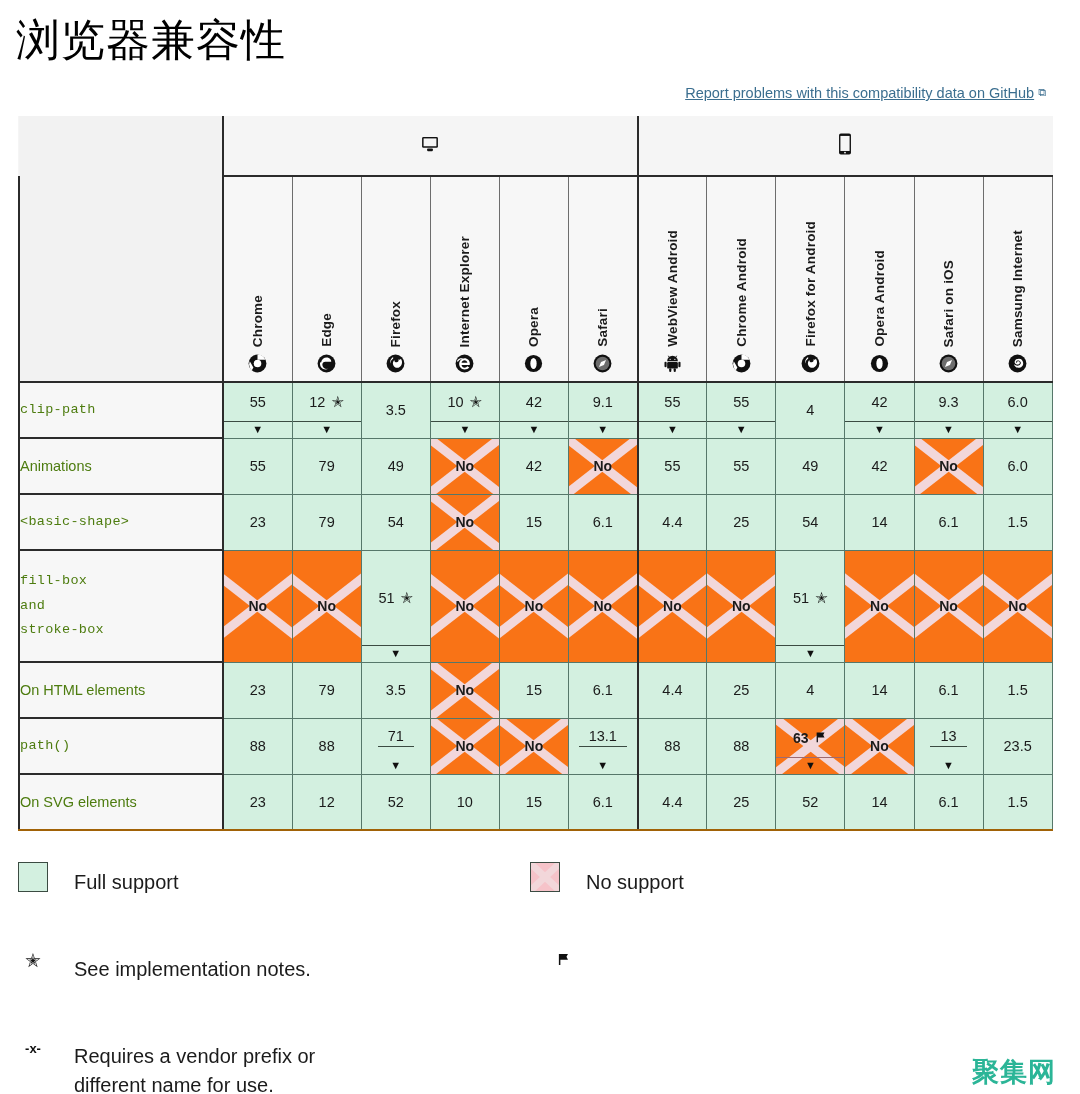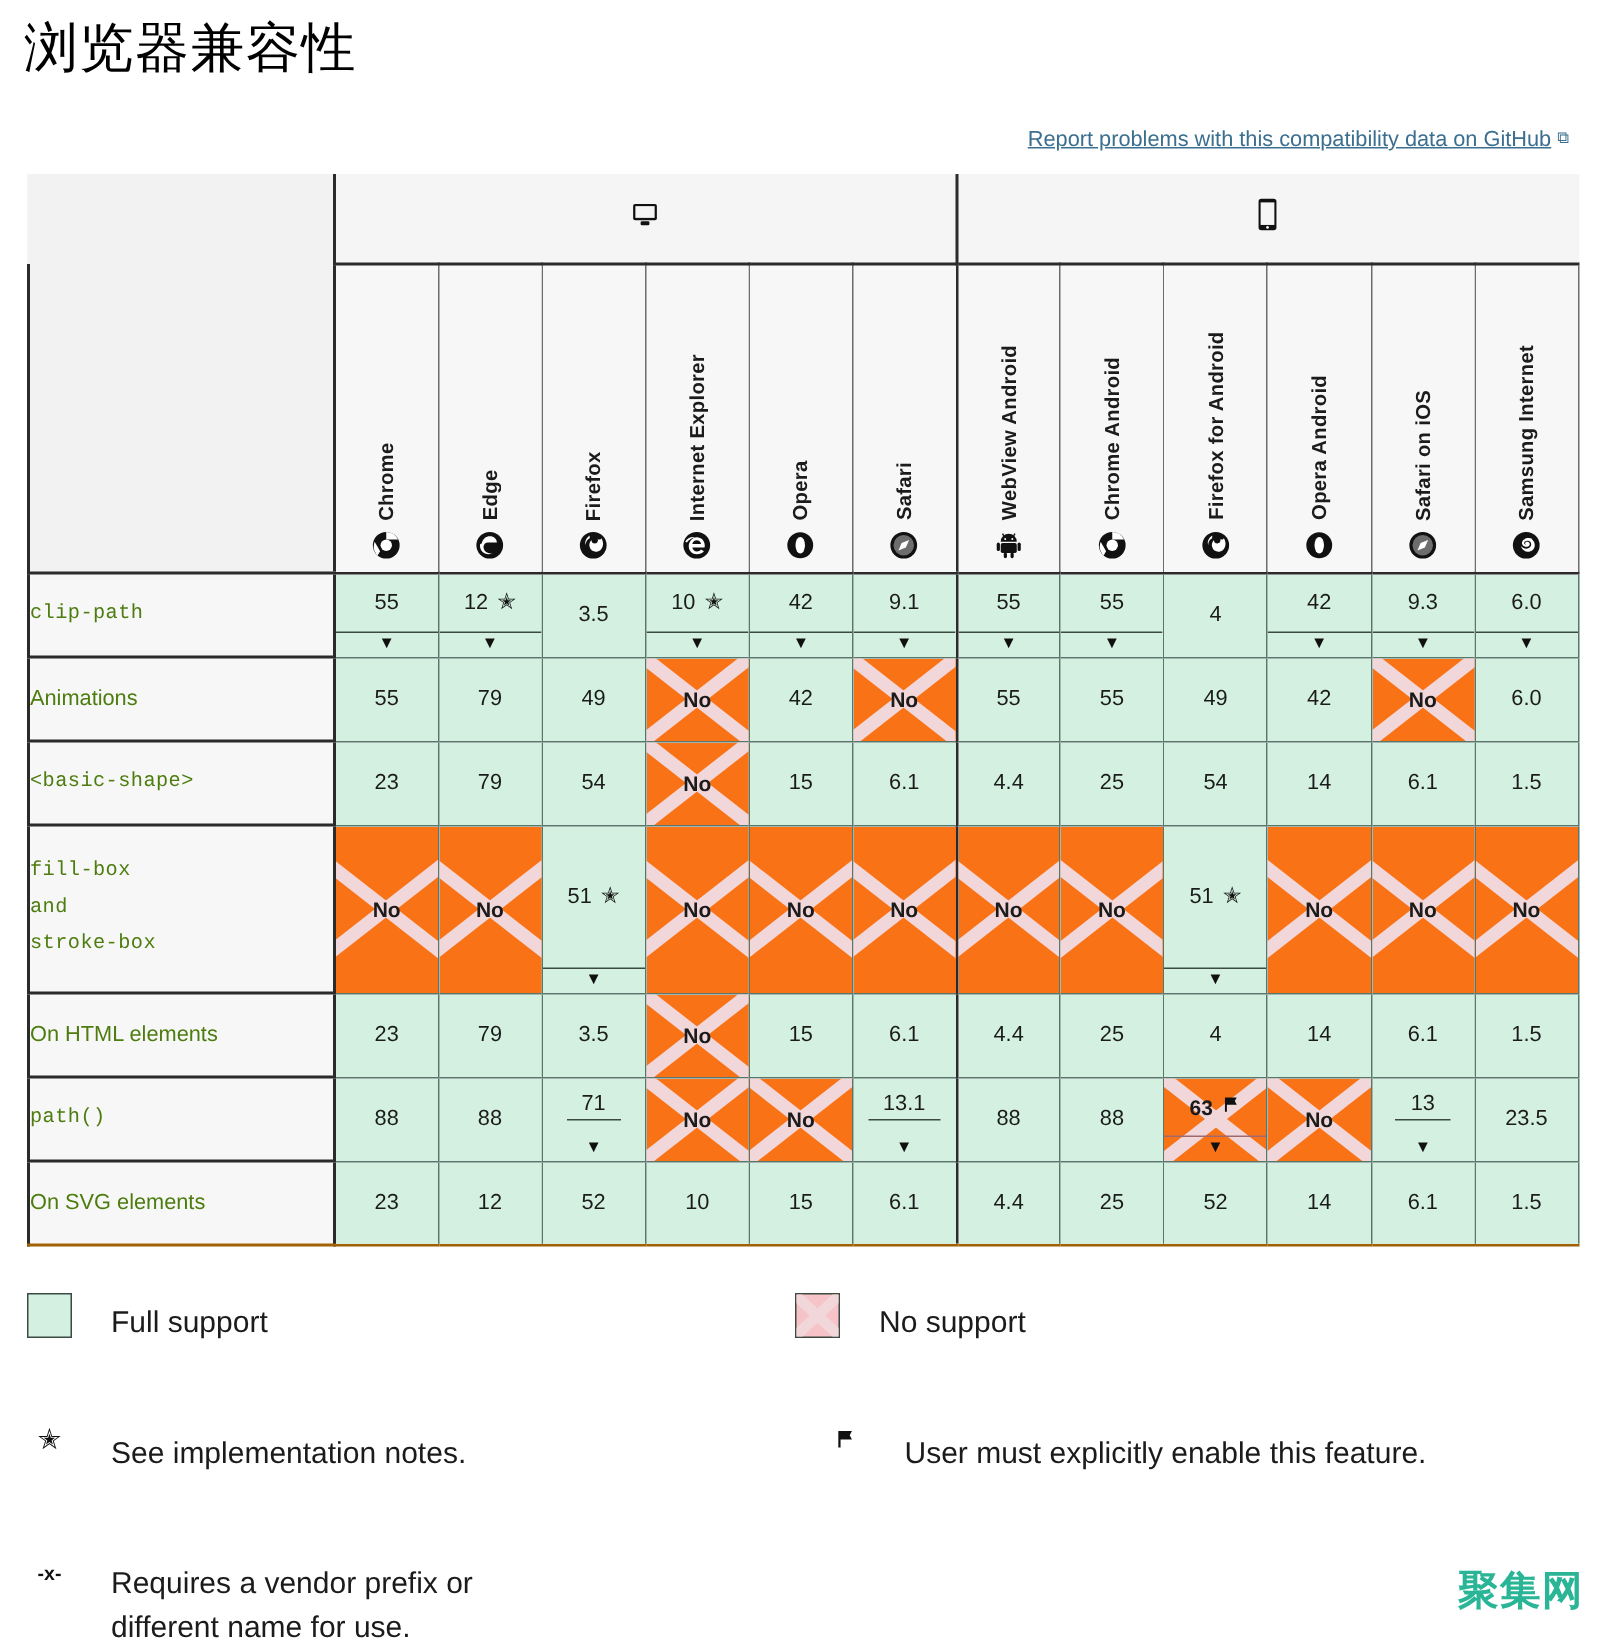--- a/index.html
+++ b/index.html
@@ -8,22 +8,22 @@
     width:1080px; height:1094px;
     background:#ffffff;
     font-family:"Liberation Sans", sans-serif;
     color:#1b1b1b;
     overflow:hidden;
     position:relative;
   }
 
   
   #page-title {
-    font-family:Liberation Mono, monospace;
-    font-size:36px;
+    font-family:Liberation Serif, serif;
+    font-size:44px;
     font-weight:400;
     letter-spacing:1px;
     margin:12px 0 0 16px;
     line-height:1.3;
     color:#000;
   }
 
   
   #gh-row {
     position:absolute;
@@ -212,21 +212,21 @@
   }
   .lg-icon.small { font-size:13px; font-weight:bold; padding-top:6px; }
   #lg-row2 { margin-top:52px; }
   #lg-row3 { margin-top:52px; }
   #lg-row2 .lg-item:nth-child(2) .lg-icon { margin-right:24px; }
   #lg-row2 .lg-item:nth-child(2) { margin-left:28px; }
   #lg-row3 .lg-text { max-width:300px; }
 
   
   #watermark{
-    position:absolute; right:24px; bottom:16px;
+    position:absolute; right:24px; bottom:4px;
     font-family:"DejaVu Sans", sans-serif;
     font-size:27px; font-weight:bold;
     color:#2bb597;
     letter-spacing:1px;
   }
 </style>
 </head>
 <body>
 
 <h1 id="page-title">浏览器兼容性</h1>
@@ -1047,21 +1047,20 @@
     <div class="lg-item">
       <span class="lg-icon">✭</span>
       <span class="lg-text">See implementation notes.</span>
     </div>
     <div class="lg-item">
       <span class="lg-icon">
         <svg width="15" height="15" viewBox="0 0 16 16" aria-hidden="true">
             <path d="M2 1v14h1.6V9.2h8.1l-1.6-3 1.6-3H2z" fill="#101010"></path>
           </svg>
       </span>
-      <span class="lg-text">User must explicitly enable this feature.</span>
     </div>
   </div>
 
   <div class="lg-row" id="lg-row3">
     <div class="lg-item">
       <span class="lg-icon small">-x-</span>
       <span class="lg-text">Requires a vendor prefix or different name for use.</span>
     </div>
   </div>
 </div>

